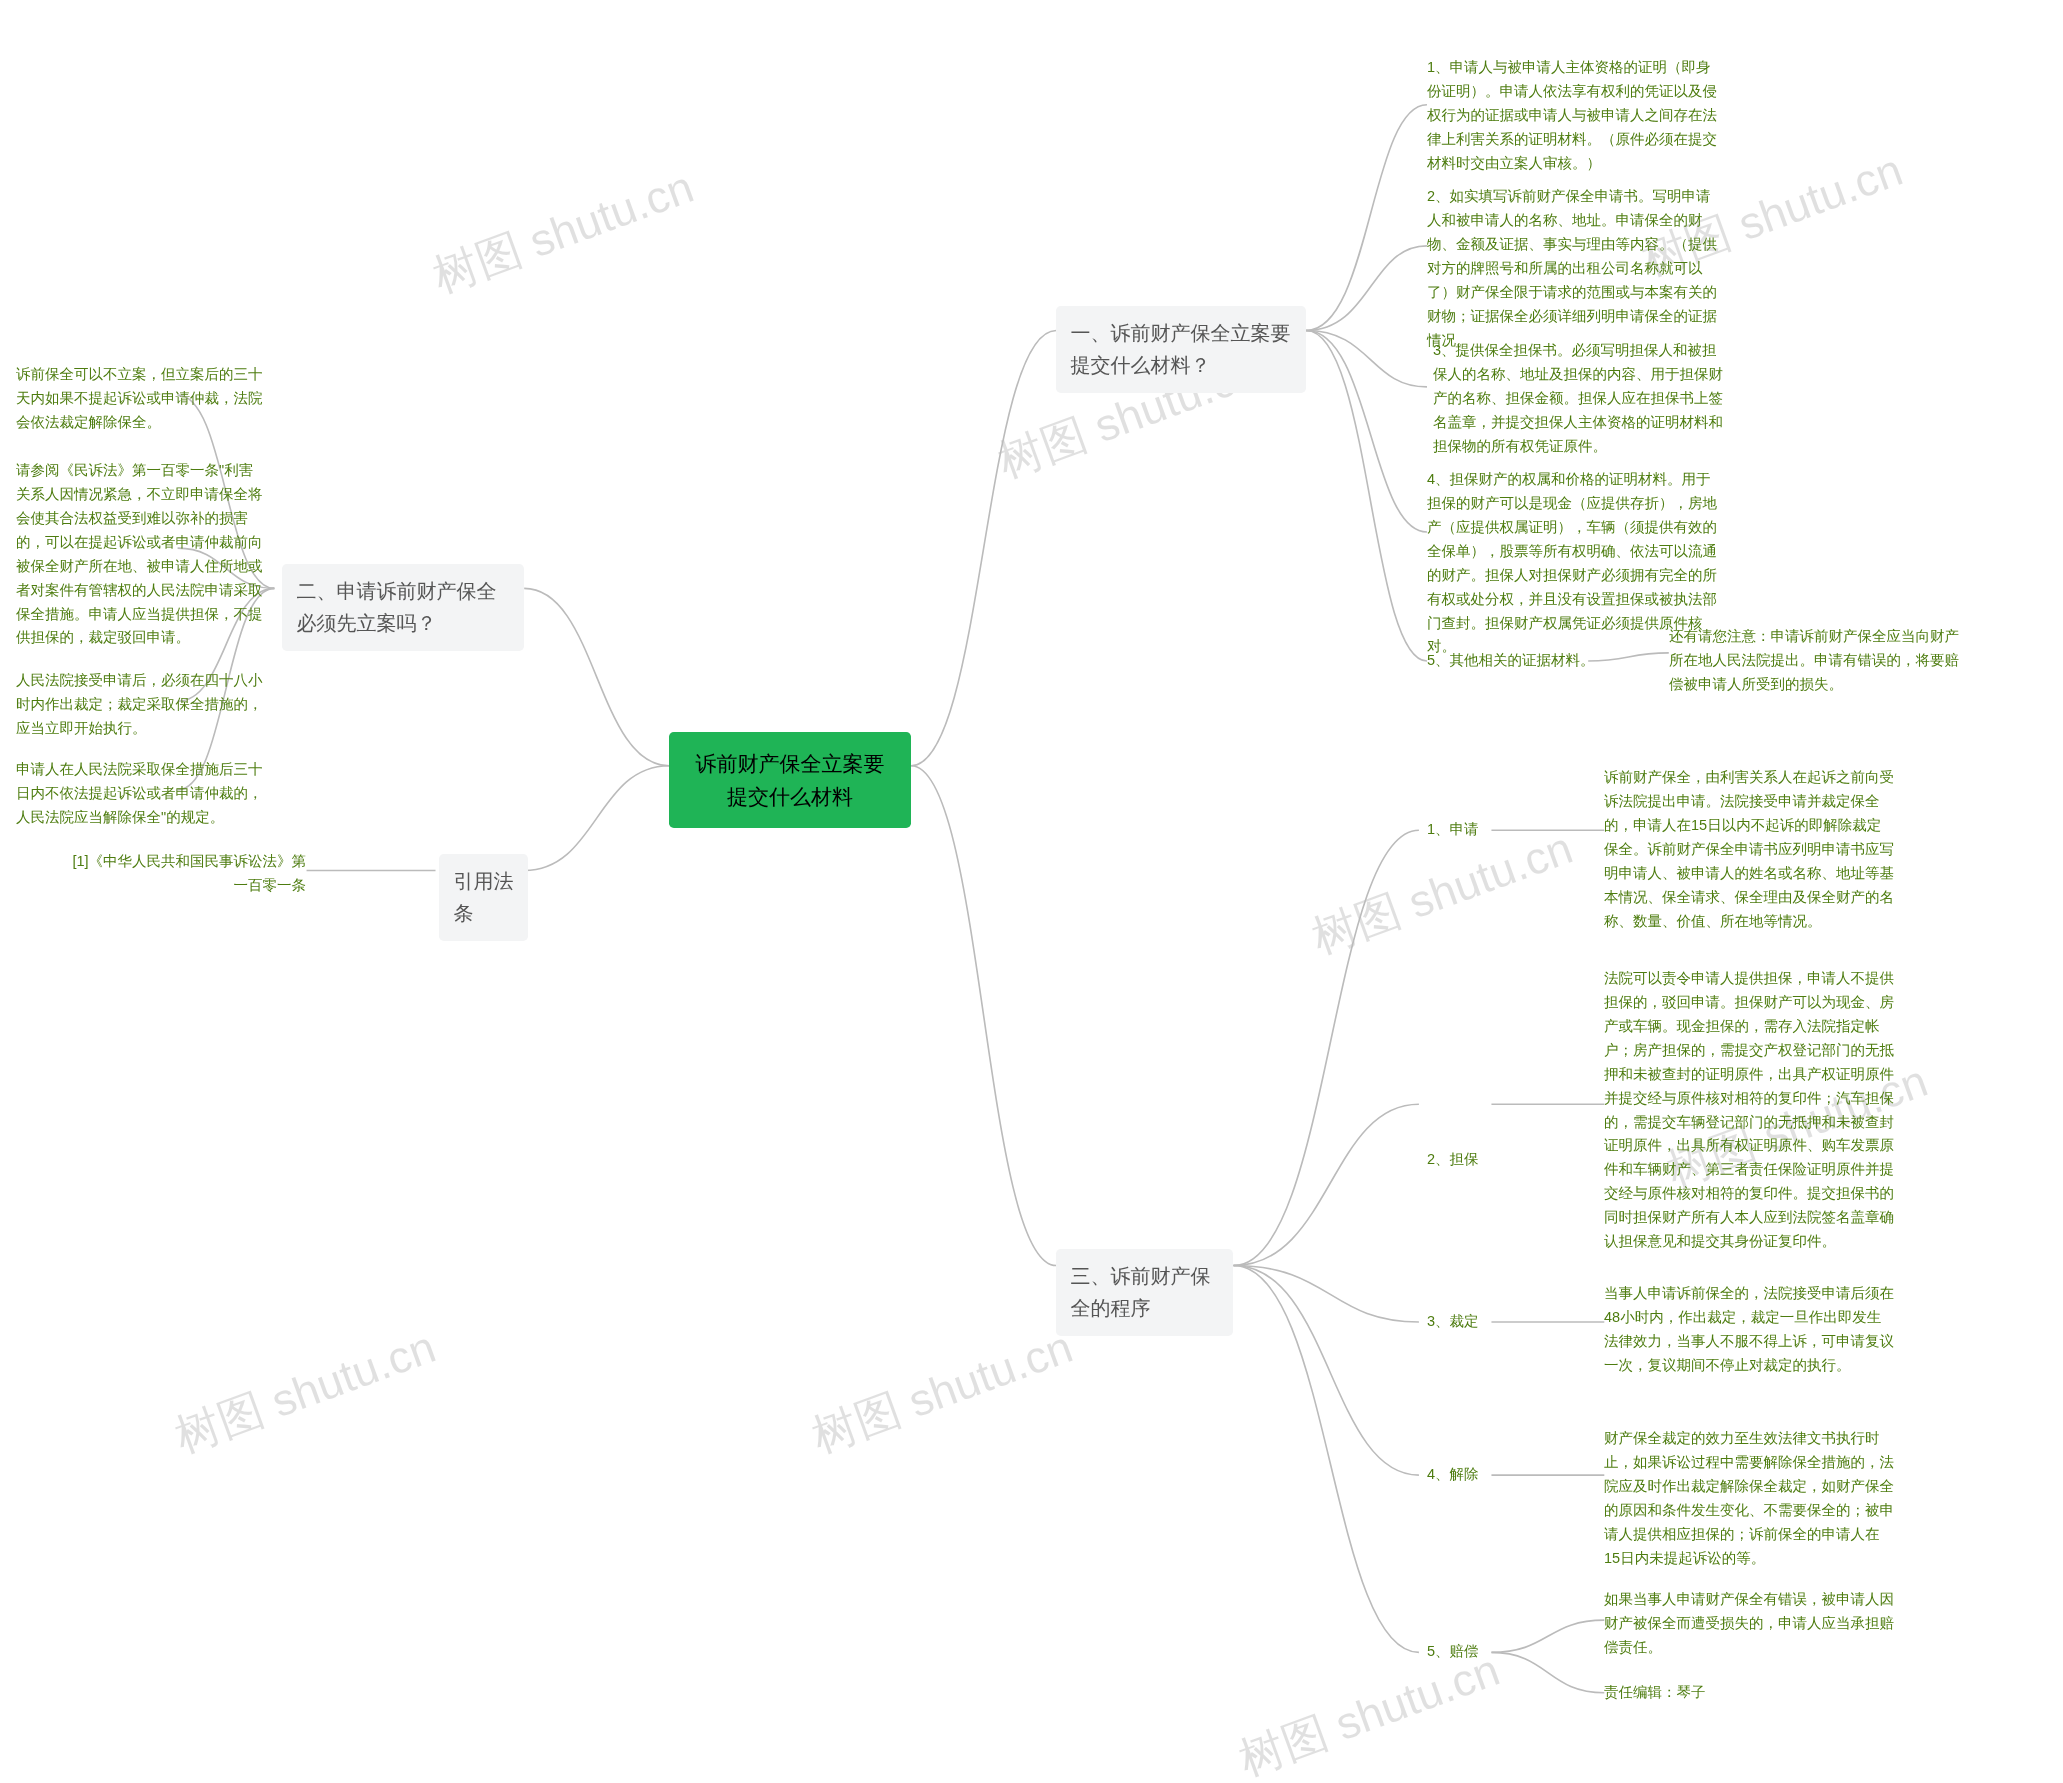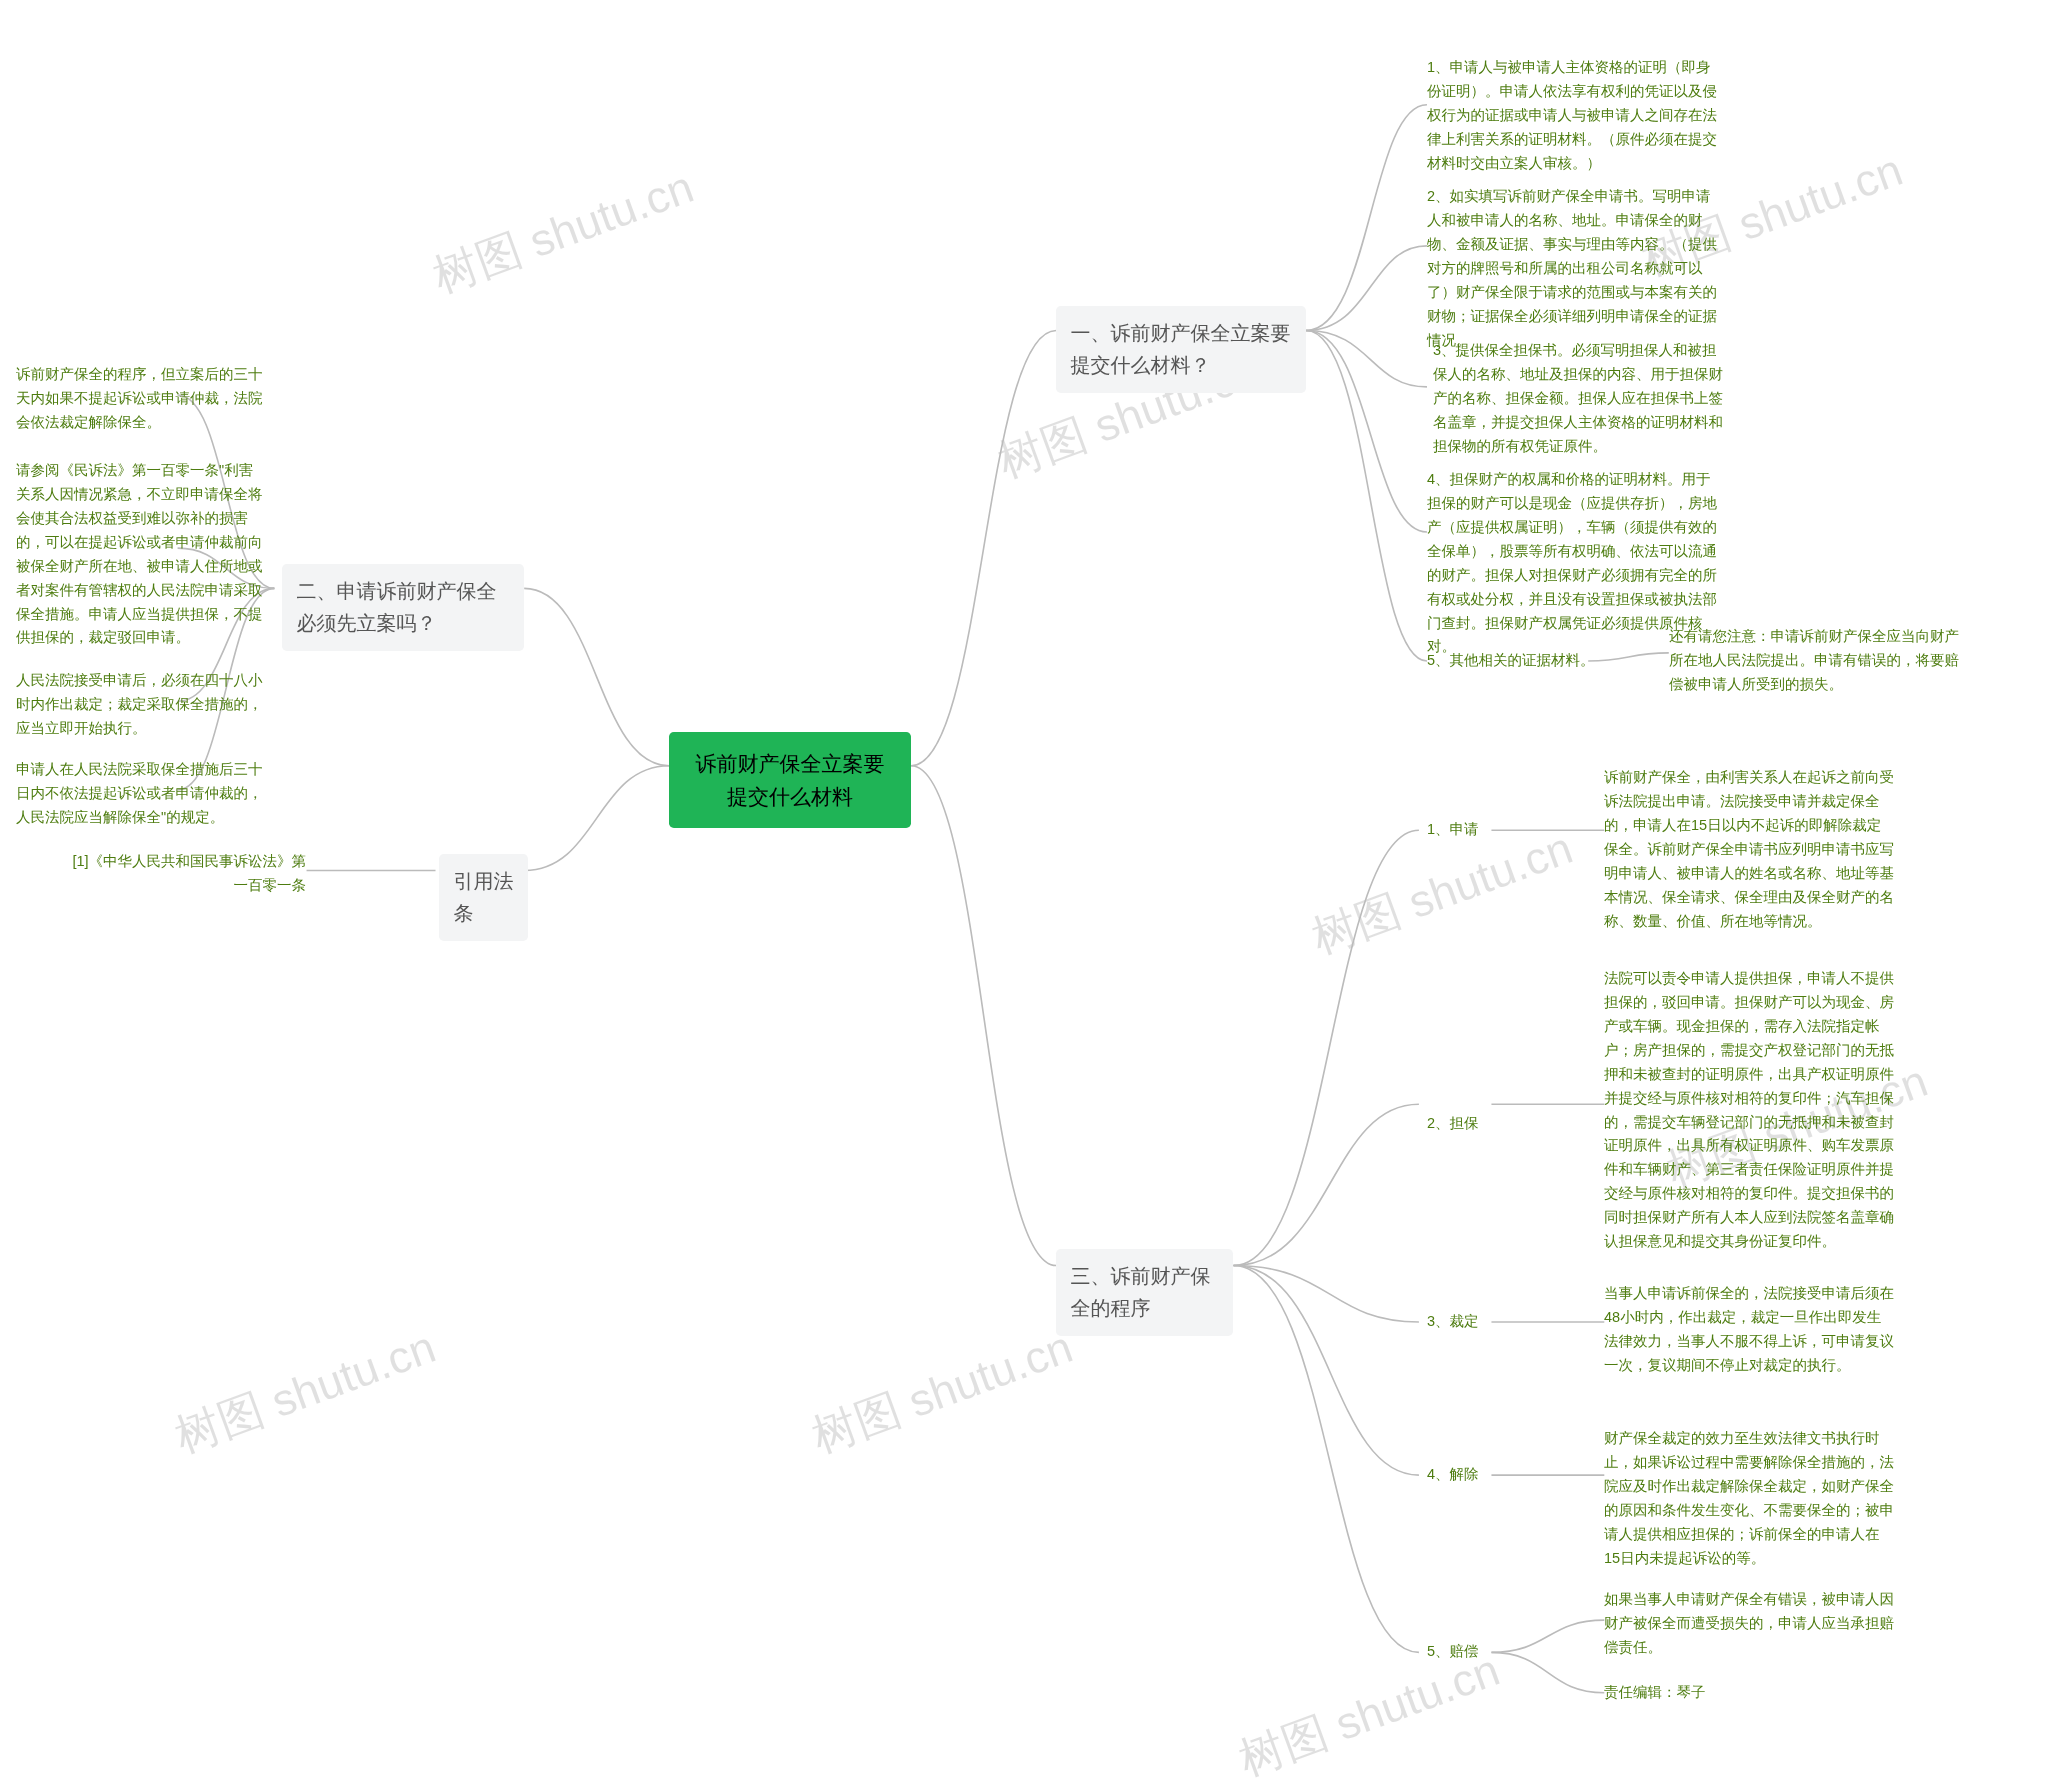--- a/index.html
+++ b/index.html
@@ -127,36 +127,36 @@
   <div class="node leaf leaf-wide" style="top:339px; left:1433px;">3、提供保全担保书。必须写明担保人和被担保人的名称、地址及担保的内容、用于担保财产的名称、担保金额。担保人应在担保书上签名盖章，并提交担保人主体资格的证明材料和担保物的所有权凭证原件。</div>
   <div class="node leaf leaf-wide" style="top:468px; left:1427px;">4、担保财产的权属和价格的证明材料。用于担保的财产可以是现金（应提供存折），房地产（应提供权属证明），车辆（须提供有效的全保单），股票等所有权明确、依法可以流通的财产。担保人对担保财产必须拥有完全的所有权或处分权，并且没有设置担保或被执法部门查封。担保财产权属凭证必须提供原件核对。</div>
   <div class="node leaf" style="top:649px; left:1427px; max-width:169px;">5、其他相关的证据材料。</div>
   <div class="node leaf leaf-wide" style="top:625px; left:1669px;">还有请您注意：申请诉前财产保全应当向财产所在地人民法院提出。申请有错误的，将要赔偿被申请人所受到的损失。</div>
 
   <div class="node branch" style="top:1249px; left:1056px; width:177px;">三、诉前财产保全的程序</div>
 
   <div class="node leaf leaf-narrow" style="top:818px; left:1427px;">1、申请</div>
   <div class="node leaf leaf-wide" style="top:766px; left:1604px;">诉前财产保全，由利害关系人在起诉之前向受诉法院提出申请。法院接受申请并裁定保全的，申请人在15日以内不起诉的即解除裁定保全。诉前财产保全申请书应列明申请书应写明申请人、被申请人的姓名或名称、地址等基本情况、保全请求、保全理由及保全财产的名称、数量、价值、所在地等情况。</div>
 
-  <div class="node leaf leaf-narrow" style="top:1112px; left:1427px;">2、担保</div>
+  <div class="node leaf leaf-narrow" style="top:1148px; left:1427px;">2、担保</div>
   <div class="node leaf leaf-wide" style="top:967px; left:1604px;">法院可以责令申请人提供担保，申请人不提供担保的，驳回申请。担保财产可以为现金、房产或车辆。现金担保的，需存入法院指定帐户；房产担保的，需提交产权登记部门的无抵押和未被查封的证明原件，出具产权证明原件并提交经与原件核对相符的复印件；汽车担保的，需提交车辆登记部门的无抵押和未被查封证明原件，出具所有权证明原件、购车发票原件和车辆财产、第三者责任保险证明原件并提交经与原件核对相符的复印件。提交担保书的同时担保财产所有人本人应到法院签名盖章确认担保意见和提交其身份证复印件。</div>
 
   <div class="node leaf leaf-narrow" style="top:1310px; left:1427px;">3、裁定</div>
   <div class="node leaf leaf-wide" style="top:1282px; left:1604px;">当事人申请诉前保全的，法院接受申请后须在48小时内，作出裁定，裁定一旦作出即发生法律效力，当事人不服不得上诉，可申请复议一次，复议期间不停止对裁定的执行。</div>
 
   <div class="node leaf leaf-narrow" style="top:1463px; left:1427px;">4、解除</div>
   <div class="node leaf leaf-wide" style="top:1427px; left:1604px;">财产保全裁定的效力至生效法律文书执行时止，如果诉讼过程中需要解除保全措施的，法院应及时作出裁定解除保全裁定，如财产保全的原因和条件发生变化、不需要保全的；被申请人提供相应担保的；诉前保全的申请人在15日内未提起诉讼的等。</div>
 
   <div class="node leaf leaf-narrow" style="top:1640px; left:1427px;">5、赔偿</div>
   <div class="node leaf leaf-wide" style="top:1588px; left:1604px;">如果当事人申请财产保全有错误，被申请人因财产被保全而遭受损失的，申请人应当承担赔偿责任。</div>
   <div class="node leaf" style="top:1681px; left:1604px;">责任编辑：琴子</div>
 
   <div class="node branch" style="top:564px; left:282px; width:242px;">二、申请诉前财产保全必须先立案吗？</div>
 
-  <div class="node leaf" style="top:363px; left:16px; max-width:250px; text-align:left;">诉前财产保全的程序，但立案后的三十天内如果不提起诉讼或申请仲裁，法院会依法裁定解除保全。</div>
+  <div class="node leaf" style="top:363px; left:16px; max-width:250px; text-align:left;">诉前保全可以不立案，但立案后的三十天内如果不提起诉讼或申请仲裁，法院会依法裁定解除保全。</div>
   <div class="node leaf" style="top:459px; left:16px; max-width:250px; text-align:left;">请参阅《民诉法》第一百零一条"利害关系人因情况紧急，不立即申请保全将会使其合法权益受到难以弥补的损害的，可以在提起诉讼或者申请仲裁前向被保全财产所在地、被申请人住所地或者对案件有管辖权的人民法院申请采取保全措施。申请人应当提供担保，不提供担保的，裁定驳回申请。</div>
   <div class="node leaf" style="top:758px; left:16px; max-width:250px; text-align:left;">申请人在人民法院采取保全措施后三十日内不依法提起诉讼或者申请仲裁的，人民法院应当解除保全"的规定。</div>
   <div class="node leaf" style="top:669px; left:16px; max-width:250px; text-align:left;">人民法院接受申请后，必须在四十八小时内作出裁定；裁定采取保全措施的，应当立即开始执行。</div>
 
   <div class="node branch" style="top:854px; left:439px; width:89px;">引用法条</div>
   <div class="node leaf" style="top:850px; left:64px; max-width:242px; text-align:right;">[1]《中华人民共和国民事诉讼法》第一百零一条</div>
 
 </div>
 
 

